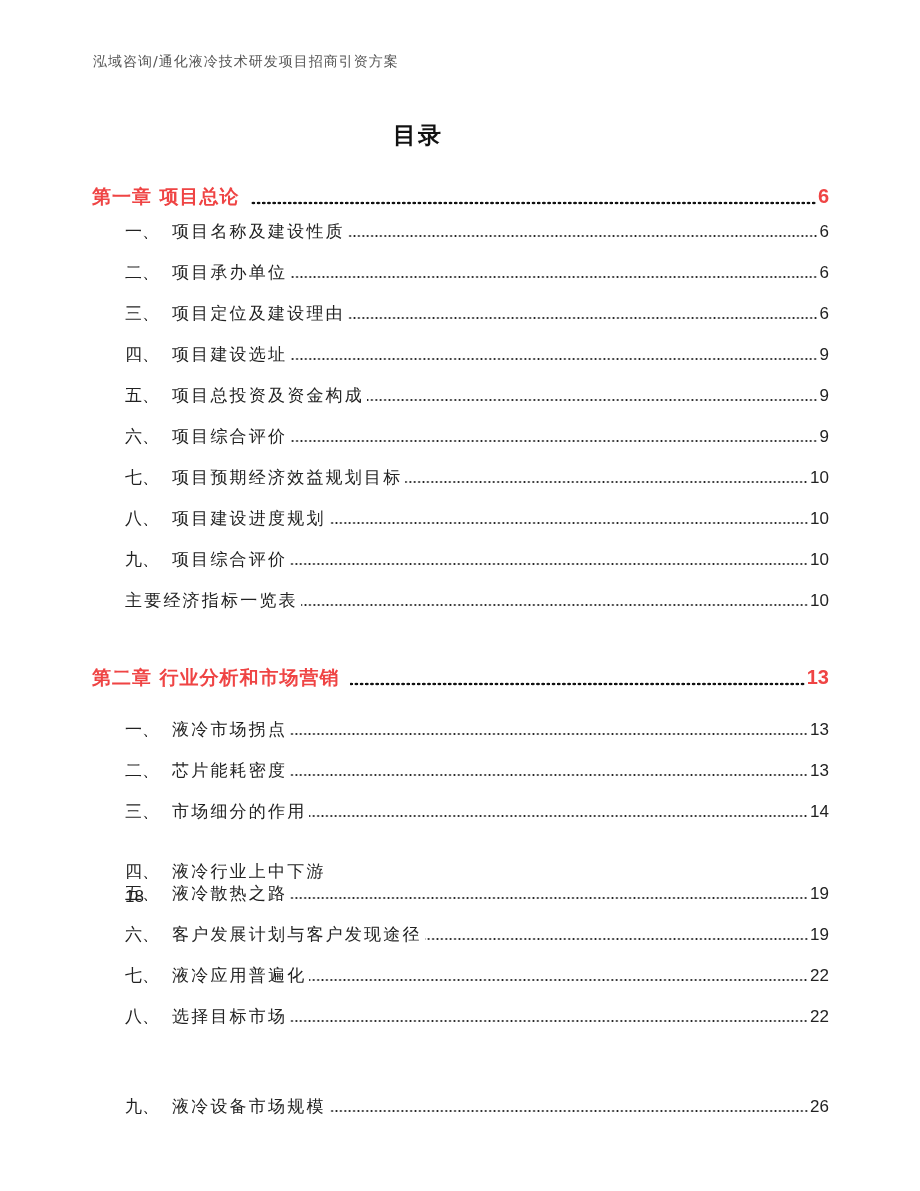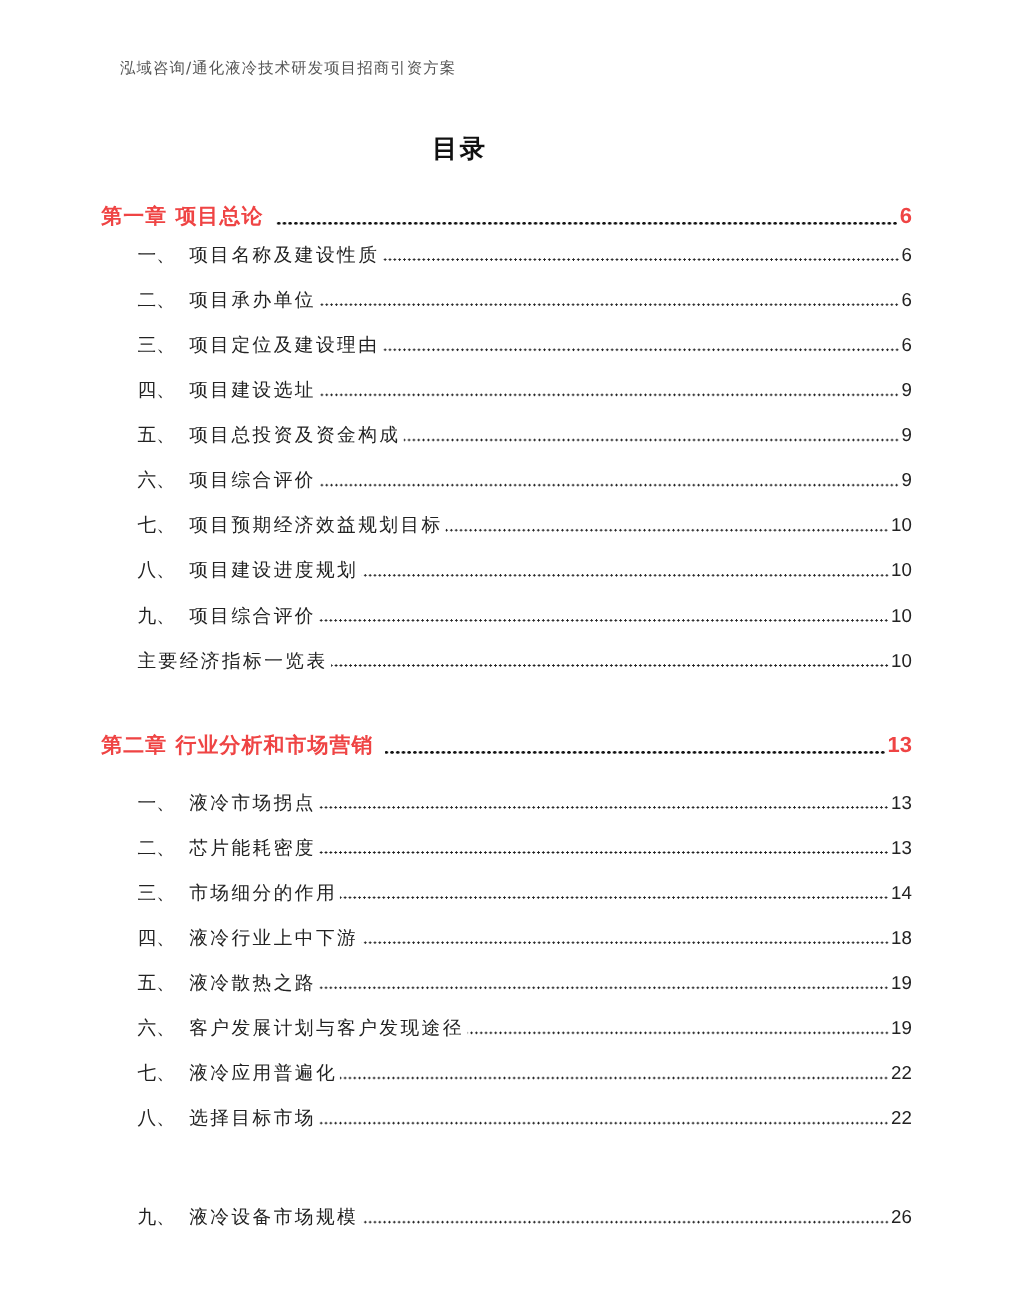--- a/index.html
+++ b/index.html
@@ -16,21 +16,20 @@
     color: #111;
   }
   .page-header {
     position: absolute;
     left: 93px;
     top: 53px;
     font-size: 14px;
     color: #555;
     letter-spacing: 1px;
     white-space: nowrap;
-    margin-left: 16px;
   }
   .toc-title {
     position: absolute;
     left: 0;
     width: 836px;
     top: 120px;
     text-align: center;
     font-size: 23px;
     font-weight: bold;
     color: #111;
@@ -178,21 +177,21 @@
     <div class="toc-row section" style="top: 759px;">
       <span class="label"><span class="num">二、</span><span>芯片能耗密度</span></span>
       <span class="leader"></span>
       <span class="page">13</span>
     </div>
     <div class="toc-row section" style="top: 800px;">
       <span class="label"><span class="num">三、</span><span>市场细分的作用</span></span>
       <span class="leader"></span>
       <span class="page">14</span>
     </div>
-    <div class="toc-row section" style="top: 841px;">
+    <div class="toc-row section" style="top: 860px; flex-direction: column;">
       <span class="label"><span class="num">四、</span><span>液冷行业上中下游</span></span>
       <span class="leader"></span>
       <span class="page">18</span>
     </div>
     <div class="toc-row section" style="top: 882px;">
       <span class="label"><span class="num">五、</span><span>液冷散热之路</span></span>
       <span class="leader"></span>
       <span class="page">19</span>
     </div>
     <div class="toc-row section" style="top: 923px;">

